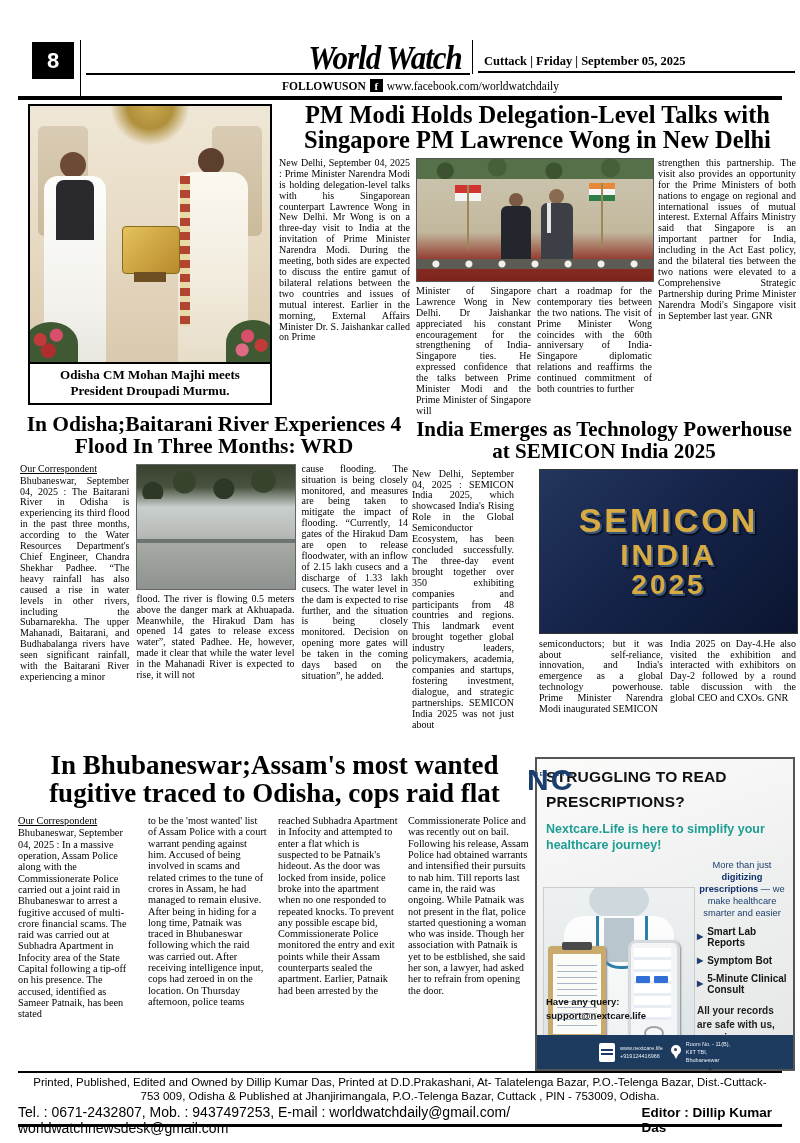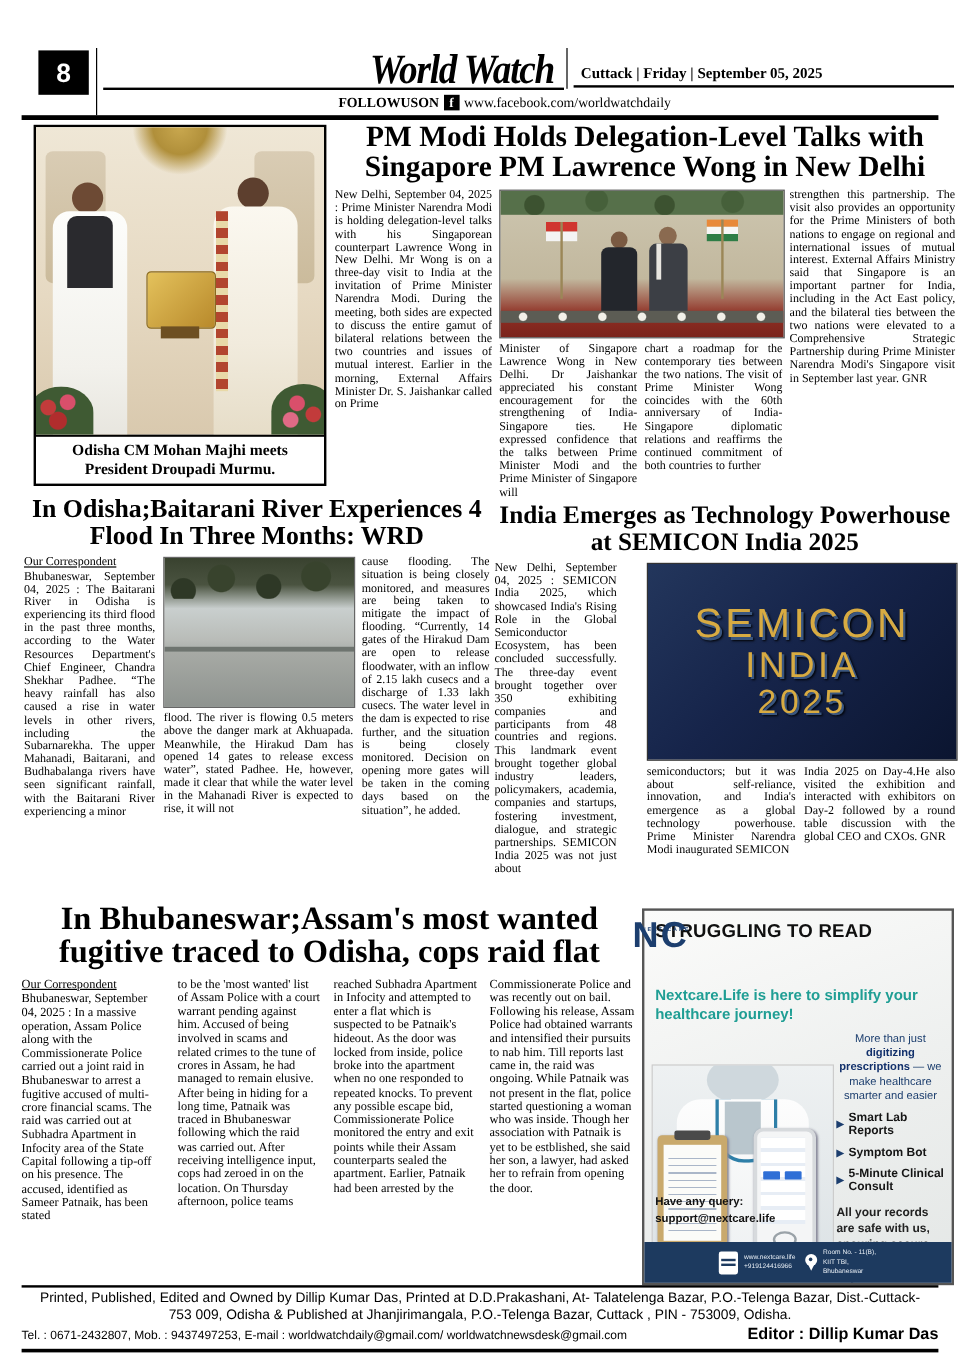--- a/index.html
+++ b/index.html
@@ -36,21 +36,21 @@
   
   .pm-photo{position:relative;width:236px;height:122px;overflow:hidden;border:1px solid #555;
             background:linear-gradient(180deg,#cdc6b0 0%,#c2b89e 60%,#8e2d22 85%,#7a241c 100%);}
   
   .river-photo{position:relative;width:158px;height:124px;overflow:hidden;border:1px solid #666;
      background:linear-gradient(180deg,#39422f 0%,#4a5340 18%,#c9cfce 34%,#b9bcb8 55%,#9aa09c 70%,#8c9290 100%);}
   
   .semicon-art{position:relative;width:257px;height:163px;overflow:hidden;border:1px solid #333;
      background:linear-gradient(135deg,#23365c 0%,#16244a 45%,#0b1530 100%);
      display:flex;flex-direction:column;align-items:center;justify-content:center;}
-  .semicon-art div{font-family:"Liberation Sans",sans-serif;font-weight:normal;color:#d8ab42;
+  .semicon-art div{font-family:"Liberation Sans",sans-serif;font-weight:bold;color:#d8ab42;
      text-shadow:2px 2px 0 #3a567f,3px 3px 2px #000;letter-spacing:3px;line-height:1.05;}
   
   .ad{border:2px solid #555;background:linear-gradient(160deg,#fbfbfa 0%,#eef0ef 50%,#e4e7e6 100%);
       font-family:"Liberation Sans",sans-serif;}
   .ad-title{font-weight:bold;font-size:15.5px;line-height:1.6;color:#101010;letter-spacing:0.2px;}
   .ad-tag{font-weight:bold;font-size:12.5px;line-height:1.3;}
   .nc{position:relative;font-weight:bold;font-size:30px;letter-spacing:2px;line-height:1;}
   .nc-sub{position:absolute;top:8px;left:-4px;width:64px;text-align:center;font-size:4.5px;
           letter-spacing:1.6px;font-weight:bold;}
   .pitch{font-size:9.3px;line-height:1.3;text-align:center;font-weight:bold;}
@@ -58,21 +58,21 @@
   .arrow{font-size:8px;line-height:1;}
   .assure{font-size:10px;line-height:1.35;font-weight:bold;color:#222;margin-top:9px;}
   .query{font-weight:bold;font-size:9.5px;line-height:1.5;color:#111;}
   .ad-bar{position:absolute;left:0;right:0;bottom:0;height:34px;background:#1d3a5f;
           display:flex;align-items:center;gap:8px;padding:0 10px;color:#fff;}
   .contact-txt{font-size:5.5px;line-height:1.5;color:#e8eef5;}
   .doc-photo{position:relative;width:150px;height:162px;overflow:hidden;border:1px solid #ccc;
      background:linear-gradient(180deg,#eef1f2 0%,#dde3e6 100%);}
   
   .footer-line1{font-family:"Liberation Sans",sans-serif;font-size:11.5px;text-align:center;line-height:1.25;}
-  .footer-contact{font-family:"Liberation Sans",sans-serif;font-size:10px;}
+  .footer-contact{font-family:"Liberation Sans",sans-serif;font-size:14px;}
   .footer-editor{font-family:"Liberation Sans",sans-serif;font-weight:bold;font-size:13.5px;}
 </style>
 </head>
 <body>
 
 <div class="page">
 
   <div class="abs pageno" style="left:32px;top:42px;width:42px;height:37px;">
     <span>8</span>
   </div>
@@ -197,20 +197,21 @@
       </div>
       <div class="col ragged" style="width:120px;">to be the 'most wanted' list of Assam Police with a court warrant pending against him. Accused of being involved in scams and related crimes to the tune of crores in Assam, he had managed to remain elusive. After being in hiding for a long time, Patnaik was traced in Bhubaneswar following which the raid was carried out. After receiving intelligence input, cops had zeroed in on the location. On Thursday afternoon, police teams</div>
       <div class="col ragged" style="width:120px;">reached Subhadra Apartment in Infocity and attempted to enter a flat which is suspected to be Patnaik's hideout. As the door was locked from inside, police broke into the apartment when no one responded to repeated knocks. To prevent any possible escape bid, Commissionerate Police monitored the entry and exit points while their Assam counterparts sealed the apartment. Earlier, Patnaik had been arrested by the</div>
       <div class="col ragged" style="width:123px;">Commissionerate Police and was recently out on bail. Following his release, Assam Police had obtained warrants and intensified their pursuits to nab him. Till reports last came in, the raid was ongoing. While Patnaik was not present in the flat, police started questioning a woman who was inside. Though her association with Patnaik is yet to be estblished, she said her son, a lawyer, had asked her to refrain from opening the door.</div>
     </div>
   </div>
 
   <div class="abs ad" style="left:535px;top:757px;width:256px;height:310px;">
     <div class="abs ad-title" style="left:9px;top:6px;">
       <div>STRUGGLING TO READ</div>
+      <div>PRESCRIPTIONS?</div>
     </div>
     <div class="abs ad-tag" style="left:9px;top:62px;width:220px;color:#1f9e94;">Nextcare.Life is here to simplify your healthcare journey!</div>
     <div class="abs nc" style="right:10px;top:6px;color:#1c3e6e;">
       <span>NC</span>
       <span class="nc-sub" style="color:#1c3e6e;">NEXT CARE</span>
     </div>
 
     <div class="abs doc-photo" style="left:6px;top:98px;">
       <div class="abs" style="left:45px;top:-8px;width:60px;height:40px;background:#cfd8dd;border-radius:50%;"></div>
       <div class="abs" style="left:20px;top:28px;width:110px;height:134px;background:linear-gradient(180deg,#fdfdfd,#eef1f2);border-radius:20px 20px 0 0;"></div>

